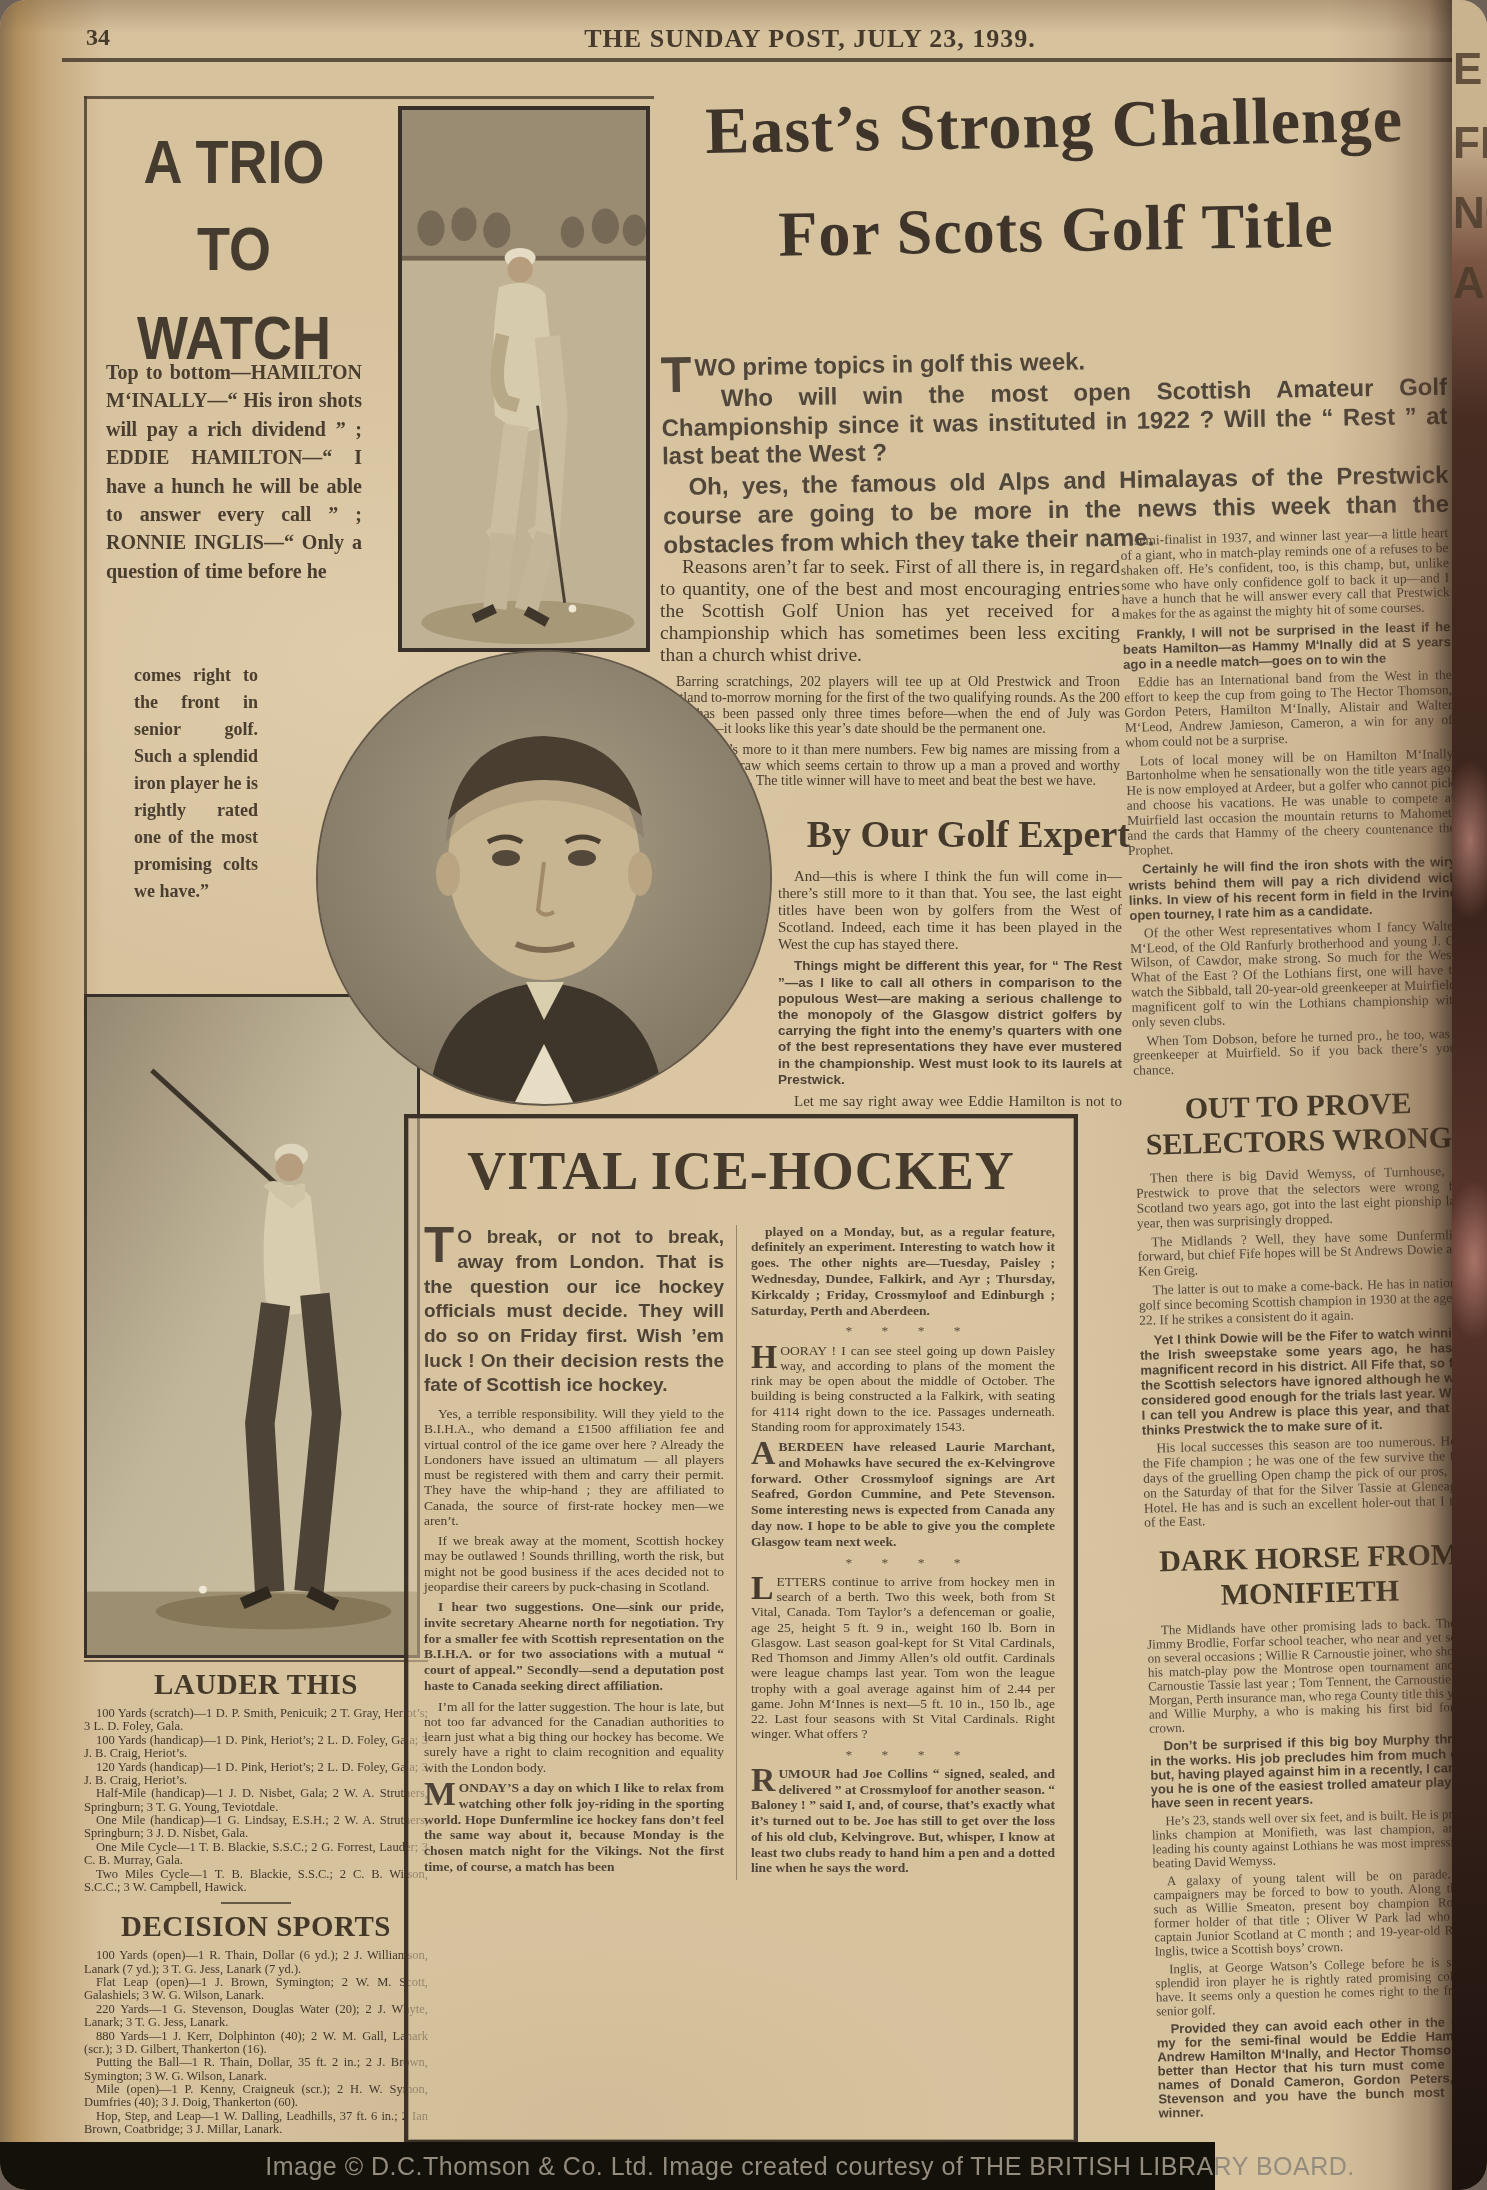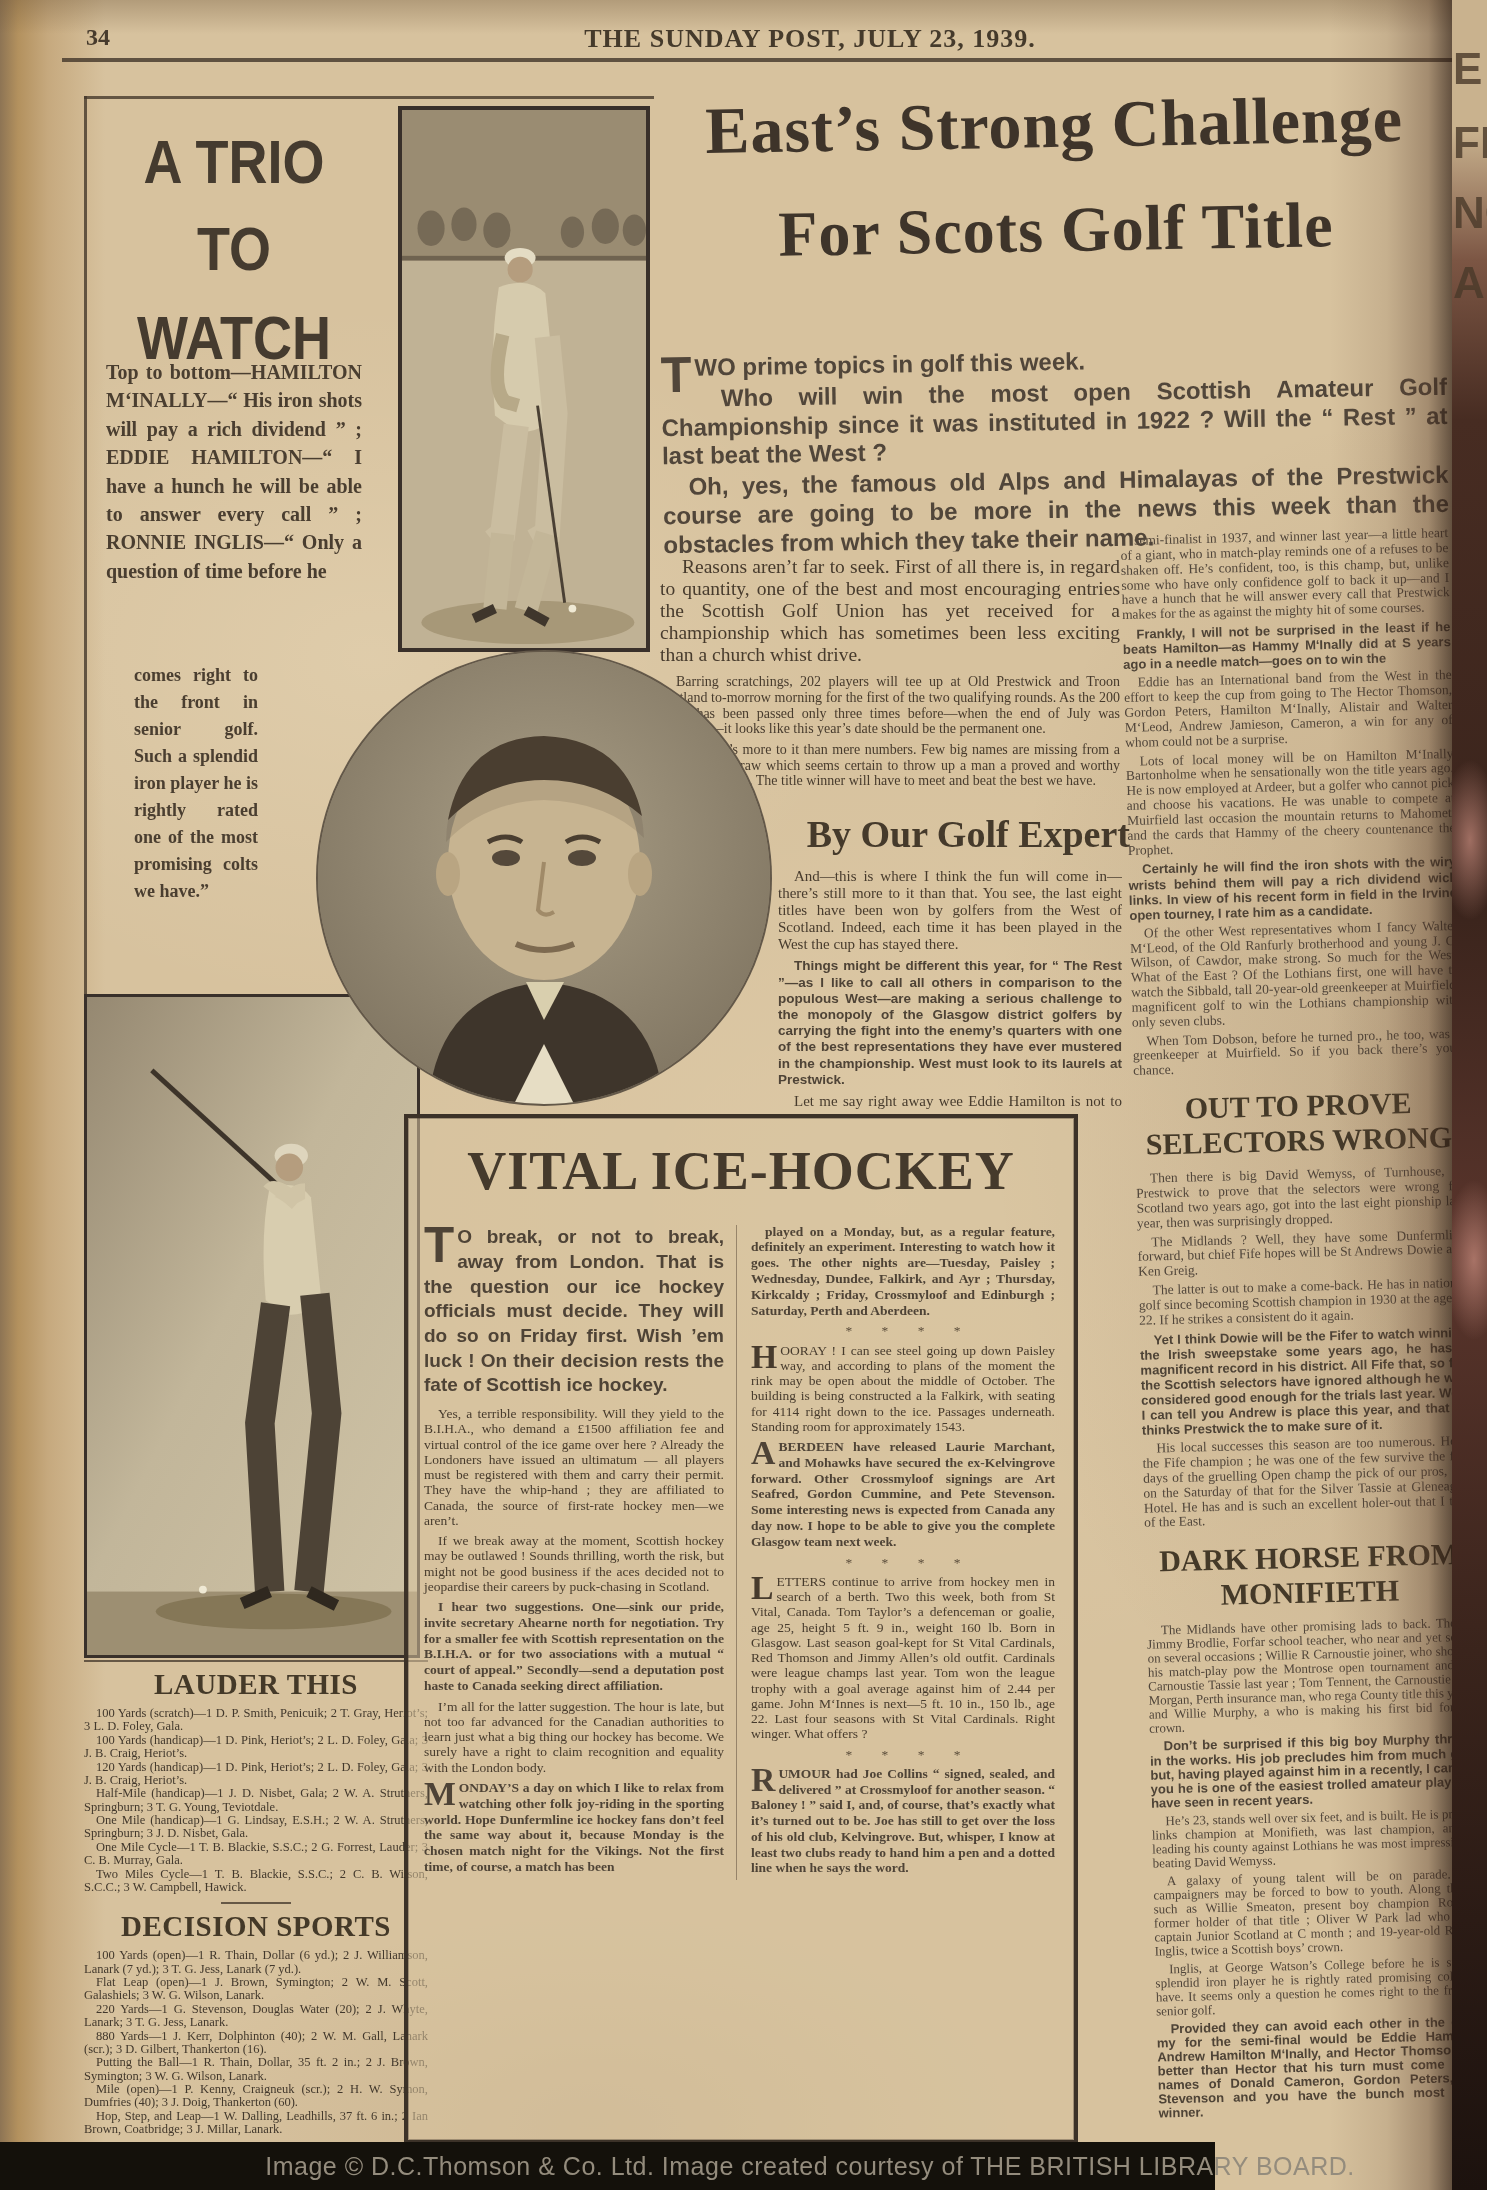--- a/index.html
+++ b/index.html
@@ -7,20 +7,21 @@
     position:relative; width:1487px; height:2190px; margin:0 auto;
     background:#d7c29e;
     background-image:
       radial-gradient(ellipse 700px 500px at 25% 30%, rgba(255,245,220,0.20), transparent 70%),
       radial-gradient(ellipse 900px 700px at 60% 55%, rgba(255,240,210,0.14), transparent 70%),
       radial-gradient(ellipse 500px 900px at 92% 50%, rgba(110,80,55,0.18), transparent 75%),
       radial-gradient(ellipse 600px 300px at 40% 97%, rgba(120,90,60,0.12), transparent 70%);
     overflow:hidden;
     font-family:"Liberation Serif", serif;
     color:#473b2d;
+    border-radius:27px;
   }
   .abs { position:absolute; }
   
   .left-edge { left:0; top:0; width:110px; height:2190px;
     background:linear-gradient(90deg,#8d7454 0,#b3915e 18px,#c6a97e 48px,rgba(198,169,126,0) 105px); }
   .top-edge { left:0; top:0; width:1487px; height:34px;
     background:linear-gradient(180deg, rgba(110,85,55,0.35), rgba(110,85,55,0)); }
   .right-curl { left:1330px; top:0; width:126px; height:2190px; z-index:6; pointer-events:none;
     background:linear-gradient(90deg, rgba(90,62,42,0) 0, rgba(95,66,45,0.14) 45%, rgba(80,52,36,0.38) 78%, rgba(40,24,16,0.72) 100%); }
   .edge-strip { left:1452px; top:0; width:35px; height:2190px; z-index:7; overflow:hidden;

